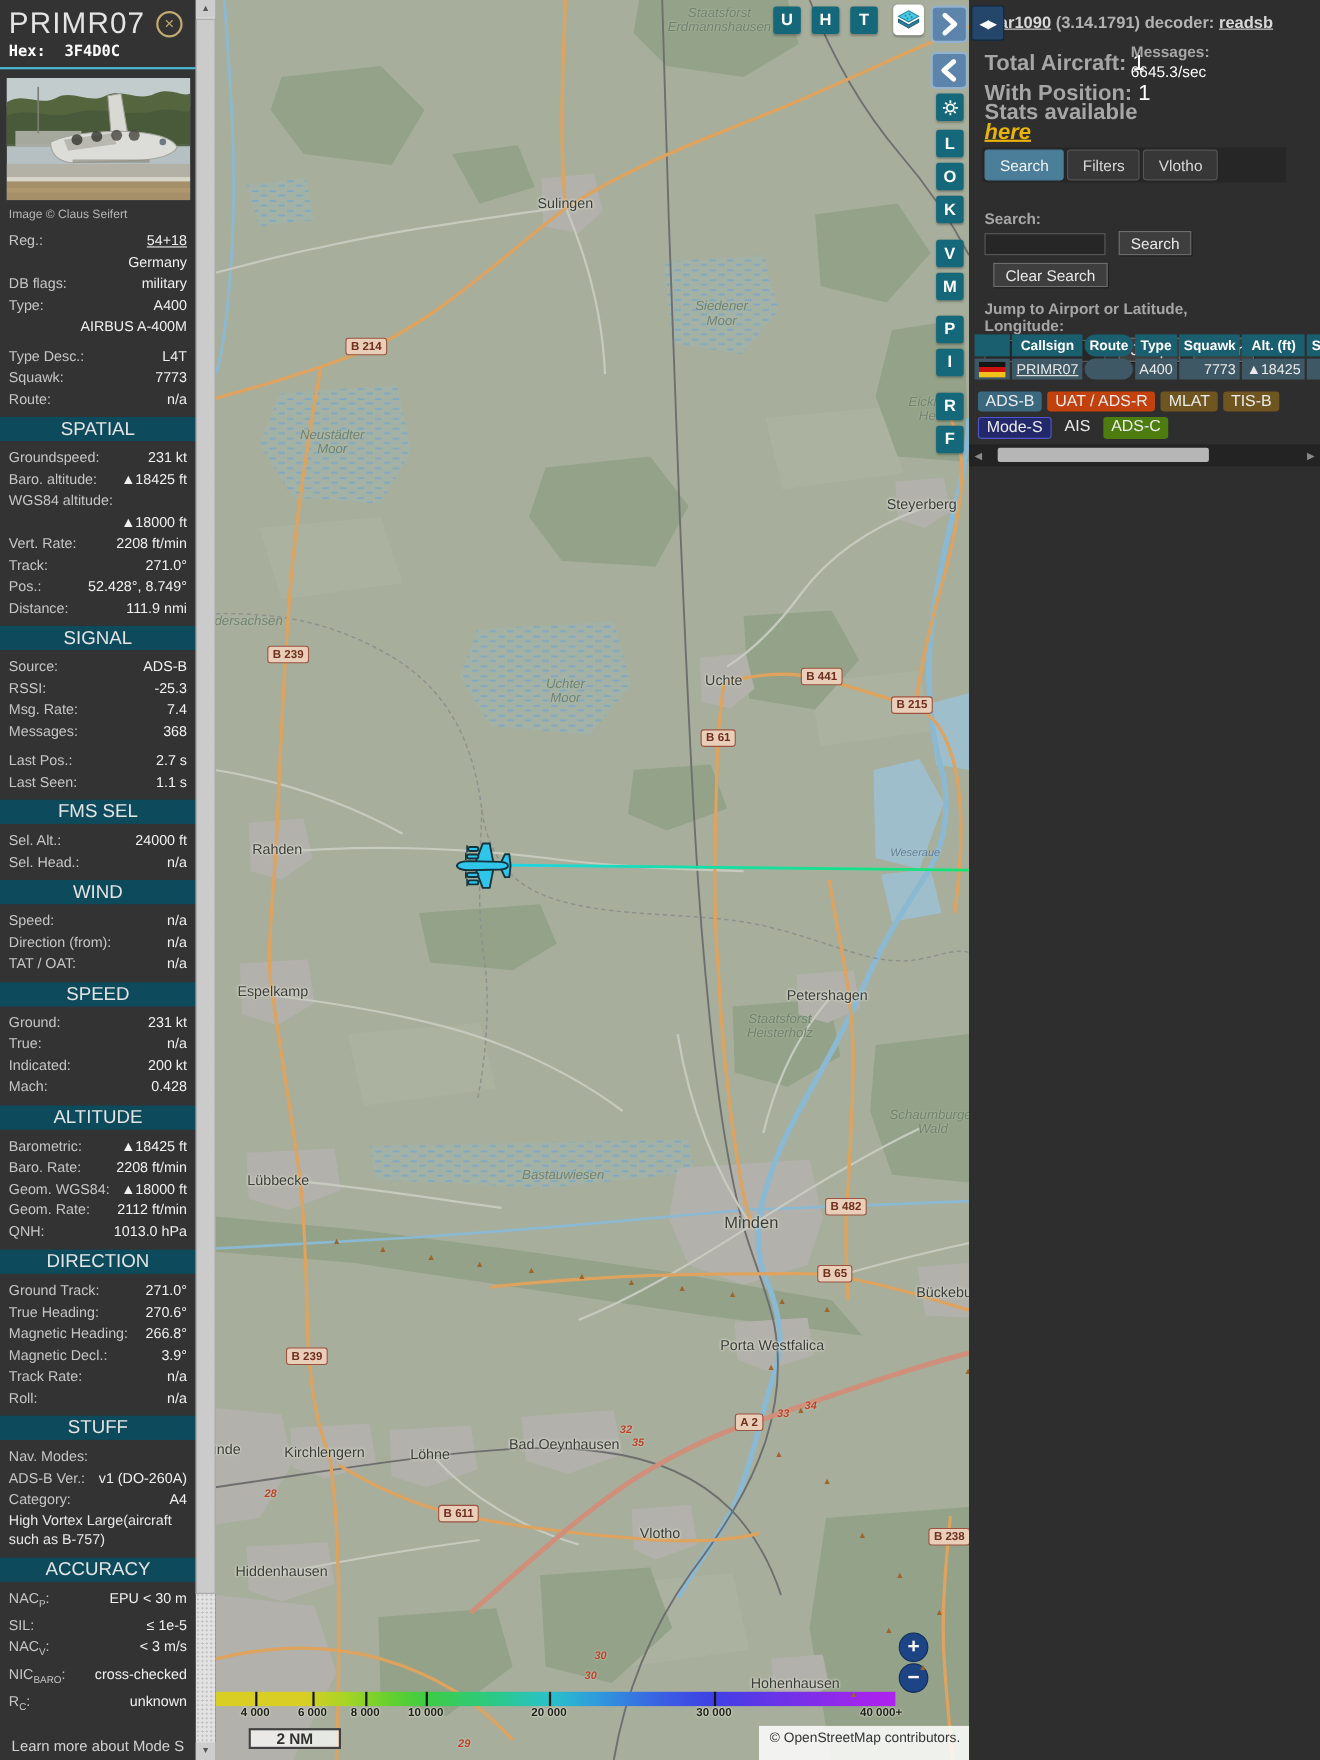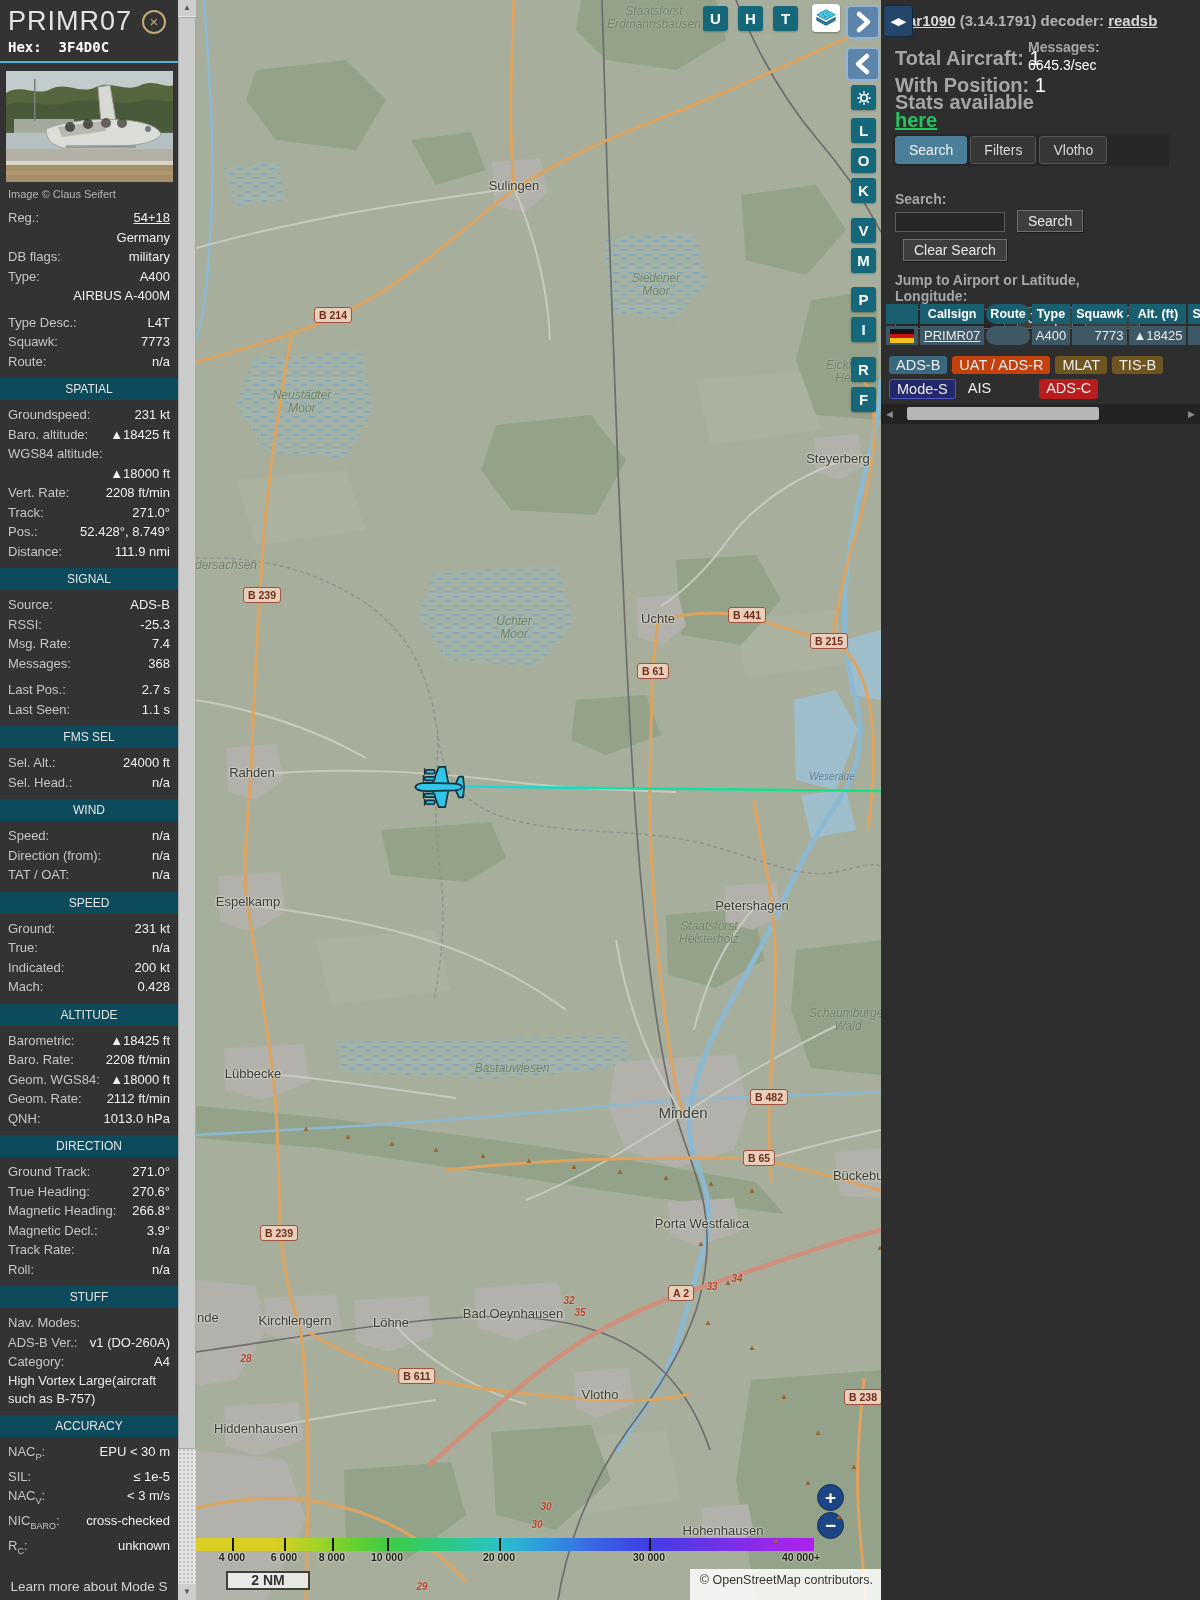--- a/index.html
+++ b/index.html
@@ -14,21 +14,21 @@
   .lp-sep{border-bottom:2px solid #49b8d4;}
   #lp-photo{margin:8px 5px 0 6px;}
   .lp-credit{font-size:11px;color:#b5b5b5;padding:2px 0 8px 8px;}
   .lp-row{display:flex;justify-content:space-between;padding:0 8px;font-size:13px;line-height:19.5px;}
   .lp-row.gap{margin-top:7px;}
   .lp-l{color:#c6c6c6;white-space:nowrap;}
   .lp-l sub{font-size:9px;}
   .lp-v{color:#f0f0f0;text-align:right;flex:1;margin-left:4px;white-space:nowrap;}
   .lp-link{text-decoration:underline;cursor:pointer;}
   .lp-wide{padding:0 8px;font-size:13px;line-height:18px;color:#e8e8e8;}
-  .lp-sec{background:#0d4b5c;color:#e4e4e4;text-align:center;font-size:12px;line-height:22px;margin:7px 0 5px;}
+  .lp-sec{background:#0d4b5c;color:#e4e4e4;text-align:center;font-size:17px;line-height:22px;margin:7px 0 5px;}
   .lp-foot{margin-top:16px;padding:0 5px;text-align:center;font-size:13.5px;line-height:19px;color:#d2d2d2;}
   
   #lp-scroll{position:absolute;left:178px;top:0;width:18px;height:1600px;
      background:radial-gradient(#c0c0c0 1px,#e2e2e2 1px);background-size:4px 4px;}
   .sb-arrow{position:absolute;left:0;width:18px;height:16px;background:#cdcdcd;color:#555;
             font-size:8px;text-align:center;line-height:16px;cursor:pointer;}
   .sb-arrow.up{top:0}.sb-arrow.down{bottom:0}
   .sb-thumb{position:absolute;left:0px;top:17px;width:18px;height:1432px;background:#cbcbcb;
             border:1px solid #a8a8a8;box-sizing:border-box;cursor:grab;}
   
@@ -71,21 +71,21 @@
   .rp-title{position:absolute;left:22px;top:12px;font-weight:bold;font-size:15px;color:#b2b2b2;white-space:nowrap;z-index:1;}
   .rp-link{color:#d8d8d8;text-decoration:underline;cursor:pointer;}
   .rp-toggle{position:absolute;left:2px;top:5px;width:28px;height:30px;background:#24466b;border:1px solid #0f2740;
      border-radius:3px;color:#fff;display:flex;align-items:center;justify-content:center;font-size:11px;
      letter-spacing:-1px;z-index:2;cursor:pointer;}
   .rp-stats-left{position:absolute;left:14px;top:50px;font-size:20px;line-height:17px;}
   .rp-stats-right{position:absolute;left:147px;top:38px;font-size:14px;line-height:18px;}
   .b{font-weight:bold;color:#a6a6a6;}
   .v{color:#fff;}
   .mt10{margin-top:10px;}
-  .here{color:#22c55e;text-decoration:underline;font-weight:bold;cursor:pointer;display:inline-block;margin-top:1px;}
+  .here{color:#eab308;text-decoration:underline;font-weight:bold;cursor:pointer;display:inline-block;margin-top:1px;font-style:italic;}
   #rp-tabs{position:absolute;left:12px;top:134px;display:flex;gap:3px;background:#262626;padding:2px;width:272px;}
   .rtab{padding:5px 13px;font-size:14px;border-radius:3px;background:#373737;border:1px solid #555;color:#d8d8d8;cursor:pointer;}
   .rtab.active{background:#4a7e99;color:#f2f2f2;border-color:#4a7e99;}
   #rp-search{position:absolute;left:14px;top:191px;width:292px;font-size:14px;}
   .lbl{font-weight:bold;color:#a6a6a6;margin-bottom:3px;}
   #rp-search input{width:104px;height:16px;background:#262626;border:1px solid #5c5c5c;color:#eee;}
   #rp-search button{background:#3e3e3e;border:1px solid #6e6e6e;color:#e8e8e8;font-size:14px;padding:2px 10px;
      margin-left:8px;box-shadow:1px 1px 0 #1a1a1a;cursor:pointer;font-family:"Liberation Sans",sans-serif;}
   #clear-search{margin:7px 0 9px 2px;}
   .jump-lbl{margin-top:2px;width:230px;line-height:16px;}
@@ -591,20 +591,20 @@
         </tr>
       </tbody>
     </table>
   <div id="rp-filters">
       <span class="filter" style="background: rgb(58, 104, 127);">ADS-B</span>
       <span class="filter" style="background: #c2410c;">UAT / ADS-R</span>
       <span class="filter" style="background: rgb(111, 85, 32);">MLAT</span>
       <span class="filter" style="background: rgb(111, 85, 32);">TIS-B</span>
       <span class="filter" style="background: rgb(35, 40, 107); border: 1px solid rgb(80, 86, 200); text-align: right;">Mode-S</span>
       <span class="filter" style="background: transparent;">AIS</span>
-      <span class="filter" style="background: #b91c1c; margin-left: 36px;">ADS-C</span>
+      <span class="filter" style="background: #4d7c0f;">ADS-C</span>
     </div>
   <div id="rp-hscroll">
     <div class="hs-arrow l">◀</div>
     <div class="hs-thumb"></div>
     <div class="hs-arrow r">▶</div>
   </div>
 </aside>
 
 </body></html>

